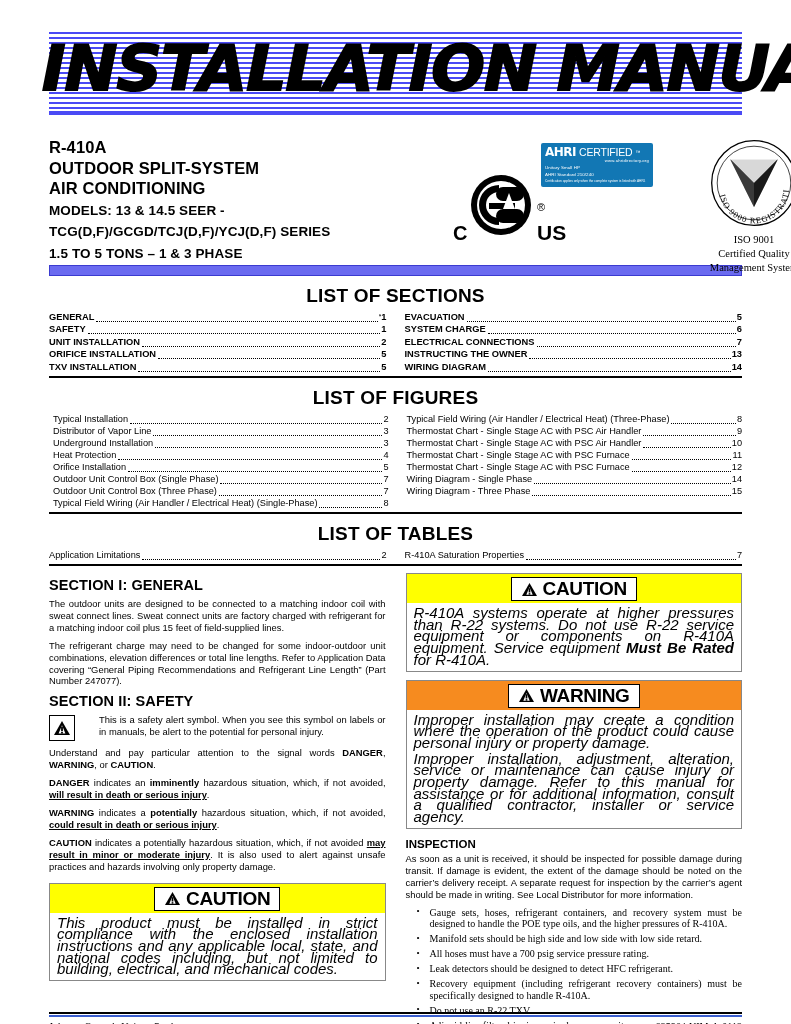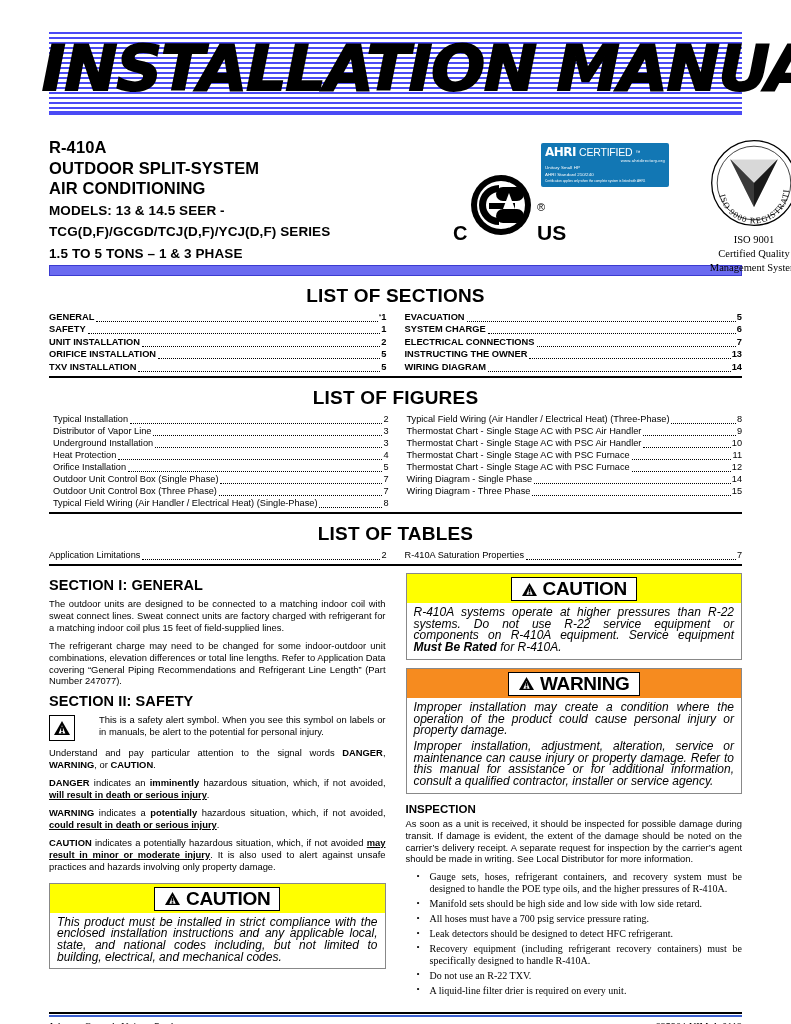--- a/index.html
+++ b/index.html
@@ -26,21 +26,21 @@
 
   
   .csa{position:absolute;left:4px;top:38px;width:118px;height:70px;}
   .csa-c,.csa-us{position:absolute;bottom:-2px;font-size:20px;font-weight:bold;font-family:"Liberation Sans",sans-serif;}
   .csa-c{left:0;}
   .csa-us{left:84px;font-size:21px;}
   .csa-mark{position:absolute;left:16px;top:0;width:64px;height:64px;}
   .csa-reg{position:absolute;left:84px;top:28px;font-size:11px;}
 
   
-  .ahri{position:absolute;left:92px;top:8px;width:128px;height:44px;background:#1277b4;
+  .ahri{position:absolute;left:92px;top:8px;width:112px;height:44px;background:#1277b4;
     border-radius:2px;color:#fff;padding:3px 4px;box-sizing:border-box;}
   .ahri-top{display:flex;align-items:center;gap:3px;}
   .ahri-logo{font-size:12px;font-weight:bold;letter-spacing:-.5px;line-height:11px;
     font-family:"DejaVu Sans",sans-serif;}
   .ahri-cert{font-size:10.5px;font-weight:normal;letter-spacing:-.2px;}
   .ahri-tm{font-size:5px;vertical-align:super;}
   .ahri-url{font-size:4.2px;text-align:right;margin-top:0px;letter-spacing:.2px;}
   .ahri-sub{font-size:4.4px;line-height:5.4px;margin-top:2px;letter-spacing:.1px;}
   .ahri-fine{font-size:3.2px;line-height:4px;margin-top:1px;}
 
@@ -78,21 +78,21 @@
   u{text-decoration:underline;}
 
   
   .box{border:1.2px solid #888;margin-bottom:8px;}
   .box-head{text-align:center;padding:3px 0 2px;}
   .box-head .pill{display:inline-flex;align-items:center;gap:5px;border:1.6px solid #000;
     background:#fff;padding:0px 9px;font-size:19px;font-weight:bold;letter-spacing:-.3px;
     font-family:"Liberation Sans",sans-serif;line-height:22px;}
   .box-head.caution{background:#ffff00;}
   .box-head.warning{background:#f68b1f;}
-  .box-body{padding:4px 7px 5px;font-style:italic;font-size:12px;line-height:11.7px;text-align:justify;}
+  .box-body{padding:4px 7px 5px;font-style:italic;font-size:15px;line-height:11.7px;text-align:justify;}
   .box-body p{margin:0 0 4px;}
   .box-body p:last-child{margin-bottom:0;}
   .box-body b{font-style:italic;font-weight:bold;}
 
   ul.reqs{margin:2px 0 0;padding:0;list-style:none;}
   ul.reqs li{position:relative;padding-left:24px;font-size:10px;line-height:11.9px;
     text-align:justify;margin-bottom:3px;font-family:Liberation Serif, serif;}
   ul.reqs li:before{content:"\2022";position:absolute;left:11px;top:-0.5px;font-size:9px;}
 
   

